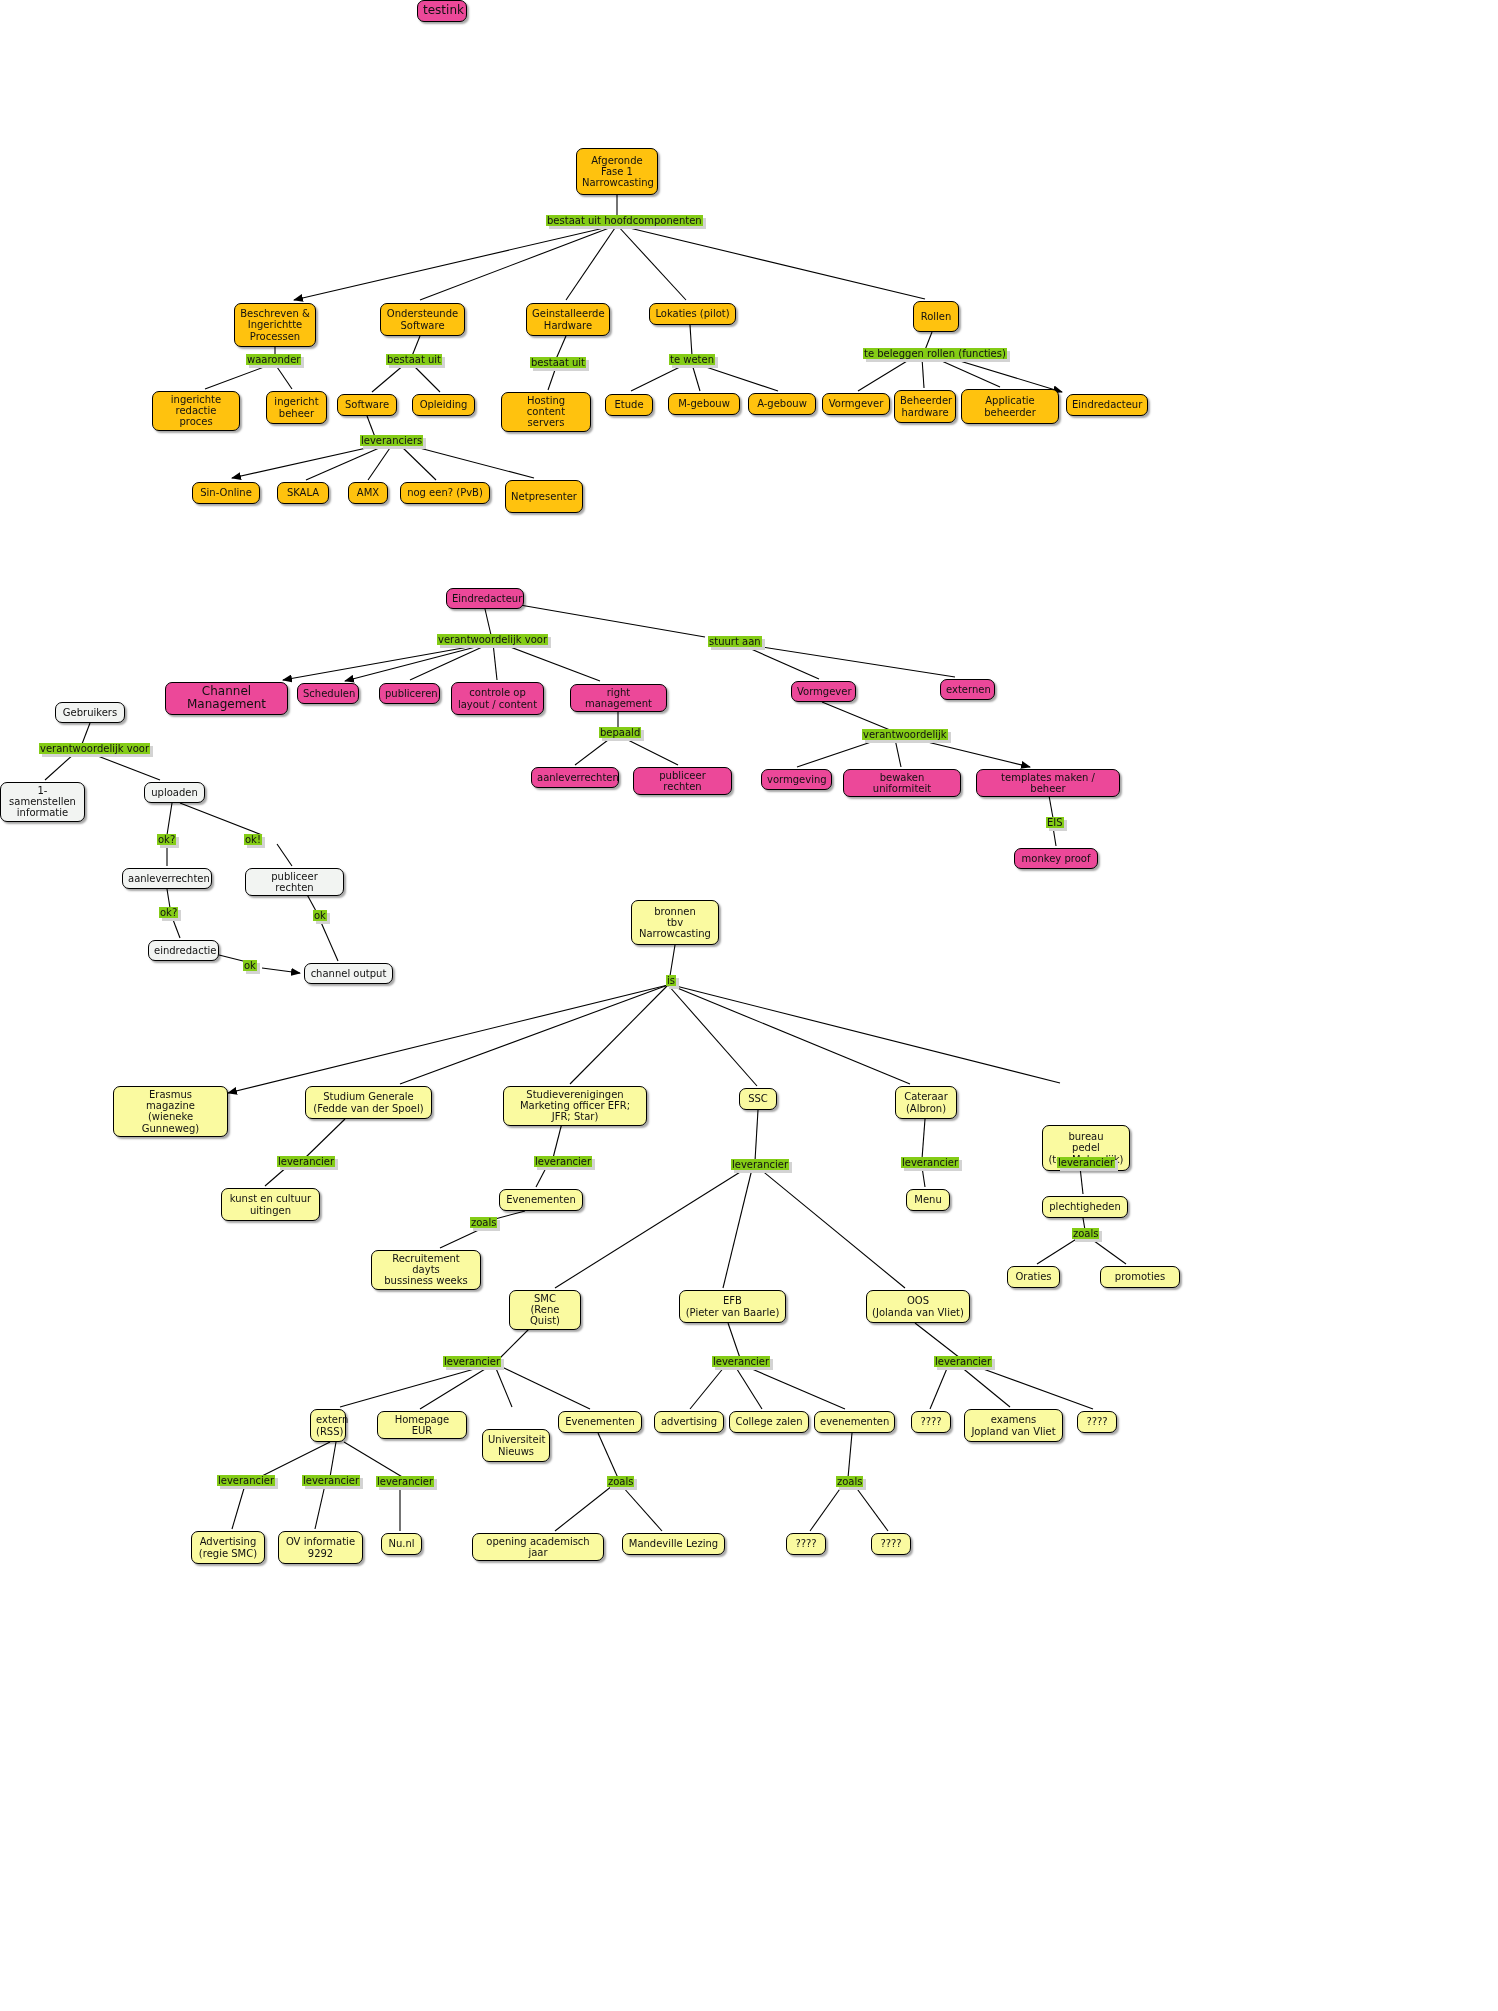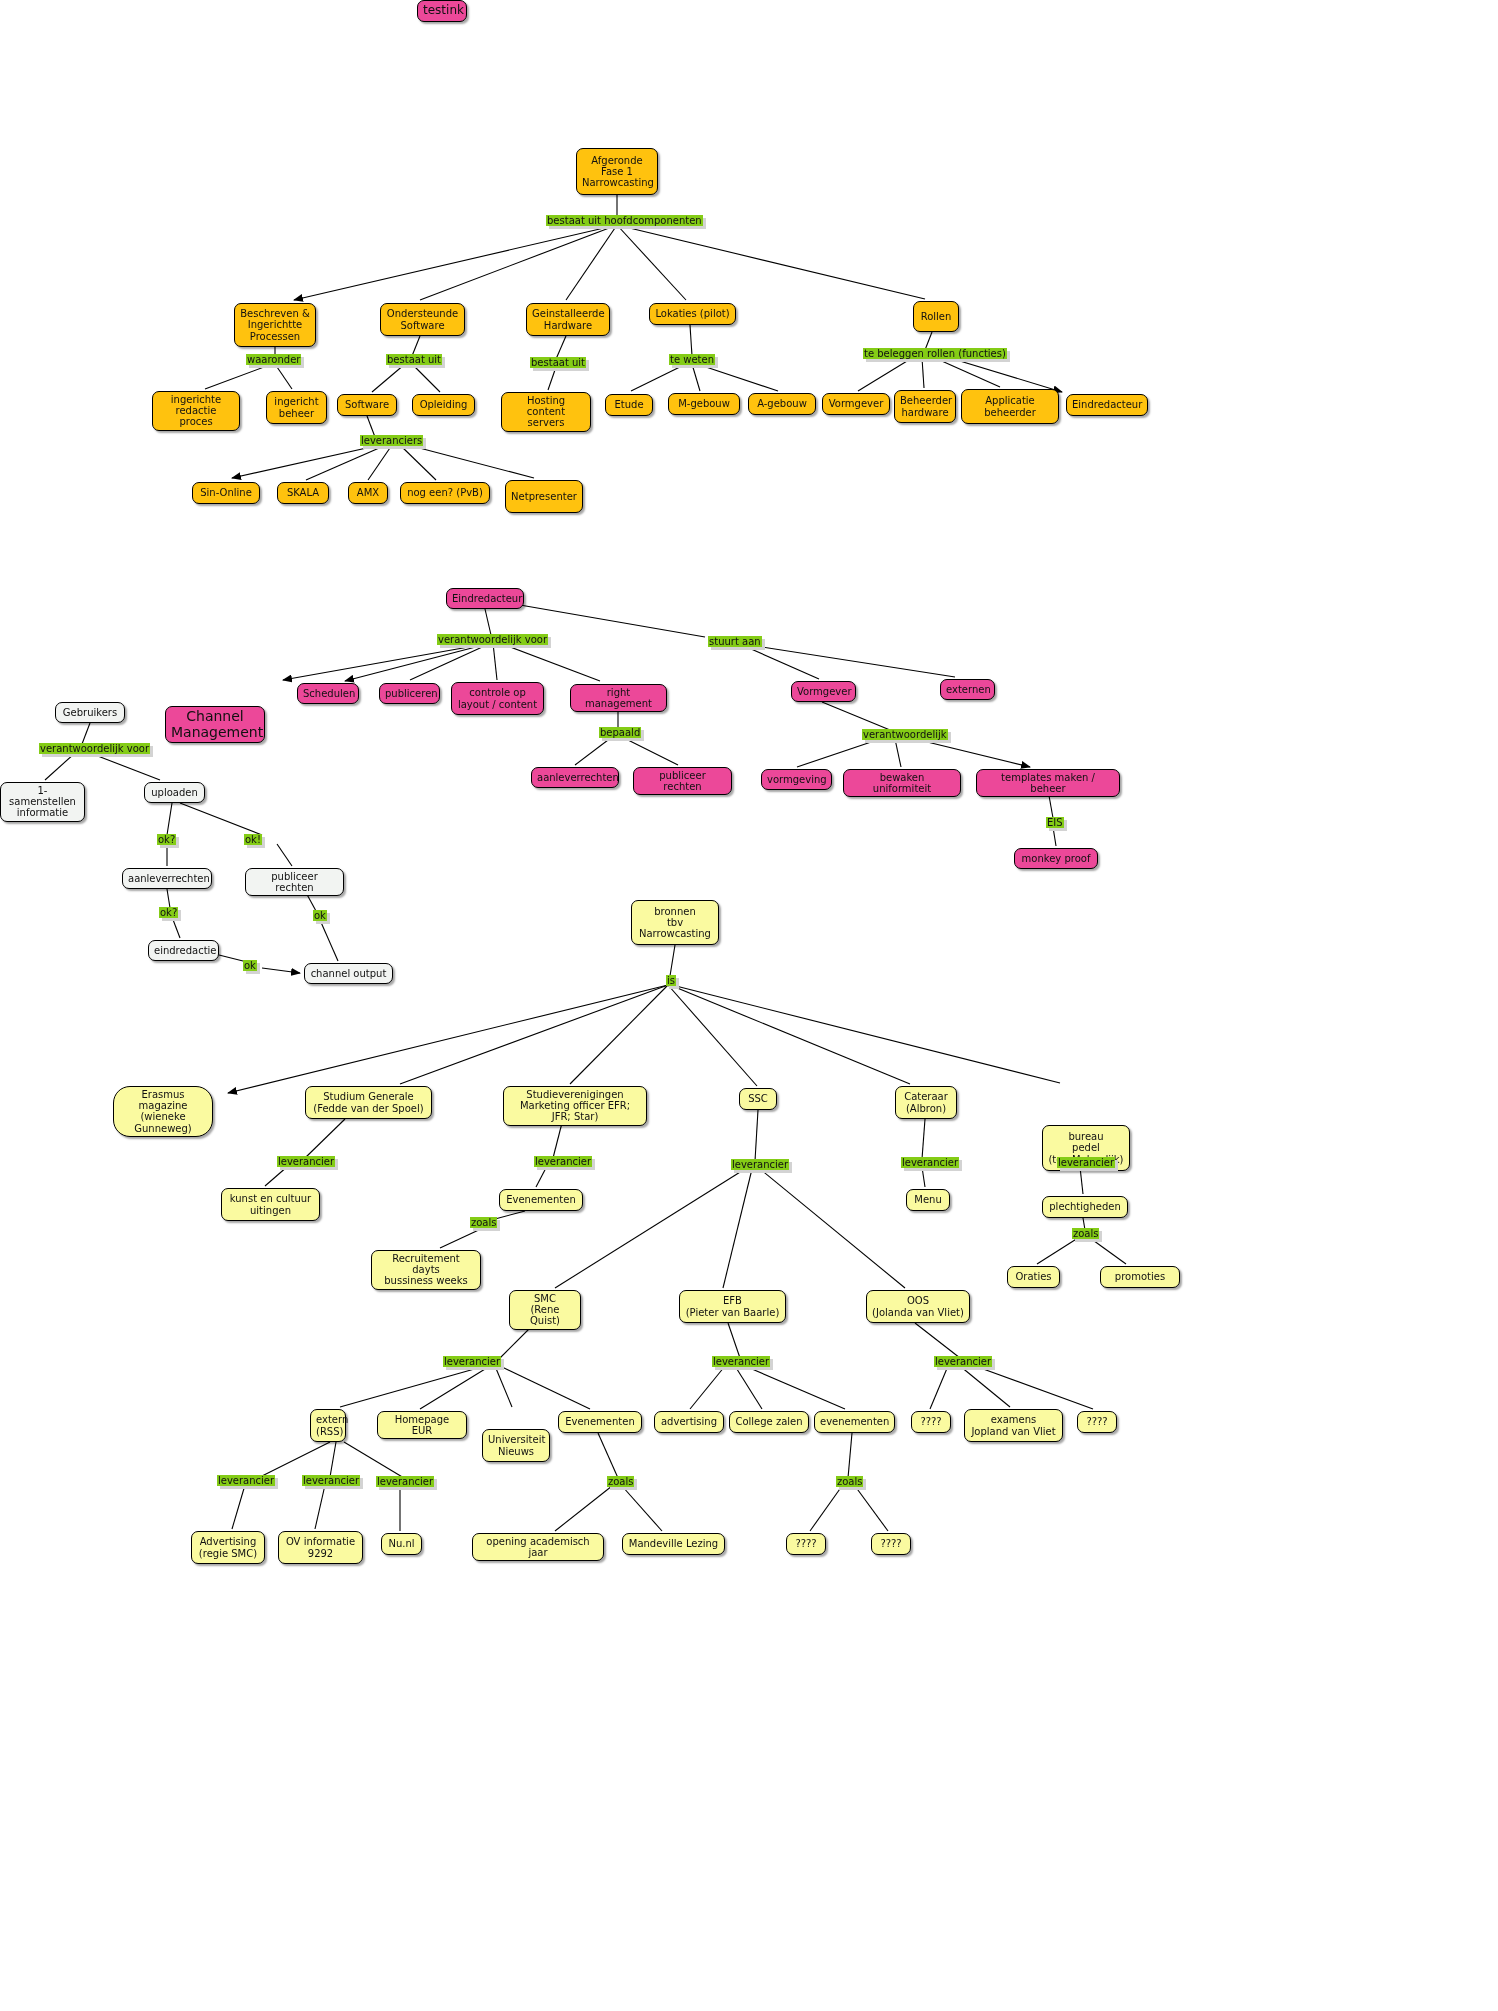--- a/index.html
+++ b/index.html
@@ -222,21 +222,21 @@
       </div>
       <div class="node n-orange" style="left: 400px; top: 482px; width: 90px; min-height: 22px; font-size: 10px;">
         <span>nog een? (PvB)</span>
       </div>
       <div class="node n-orange" style="left: 505px; top: 480px; width: 78px; min-height: 33px; font-size: 10px;">
         <span>Netpresenter</span>
       </div>
       <div class="node n-blue" style="left: 446px; top: 588px; width: 78px; min-height: 21px; font-size: 10px;">
         <span>Eindredacteur</span>
       </div>
-      <div class="node n-blue" style="left: 165px; top: 706px; width: 100px; min-height: 21px; font-size: 14px;">
+      <div class="node n-blue" style="left: 165px; top: 682px; width: 123px; min-height: 21px; font-size: 12px;">
         <span>Channel Management</span>
       </div>
       <div class="node n-blue" style="left: 297px; top: 683px; width: 62px; min-height: 21px; font-size: 10px;">
         <span>Schedulen</span>
       </div>
       <div class="node n-blue" style="left: 379px; top: 683px; width: 61px; min-height: 21px; font-size: 10px;">
         <span>publiceren</span>
       </div>
       <div class="node n-blue" style="left: 451px; top: 682px; width: 93px; min-height: 33px; font-size: 10px;">
         <span>controle op
@@ -289,21 +289,21 @@
         <span>eindredactie</span>
       </div>
       <div class="node n-white" style="left: 304px; top: 963px; width: 89px; min-height: 21px; font-size: 10px;">
         <span>channel output</span>
       </div>
       <div class="node n-yellow" style="left: 631px; top: 900px; width: 88px; min-height: 45px; font-size: 10px;">
         <span>bronnen
 tbv
 Narrowcasting</span>
       </div>
-      <div class="node n-yellow" style="left: 113px; top: 1086px; width: 100px; min-height: 46px; font-size: 10px; border-radius: 17px;">
+      <div class="node n-yellow" style="left: 113px; top: 1086px; width: 115px; min-height: 46px; font-size: 10px;">
         <span>Erasmus
 magazine
 (wieneke Gunneweg)</span>
       </div>
       <div class="node n-yellow" style="left: 305px; top: 1086px; width: 127px; min-height: 33px; font-size: 10px;">
         <span>Studium Generale
 (Fedde van der Spoel)</span>
       </div>
       <div class="node n-yellow" style="left: 503px; top: 1086px; width: 144px; min-height: 33px; font-size: 10px;">
         <span>Studieverenigingen

